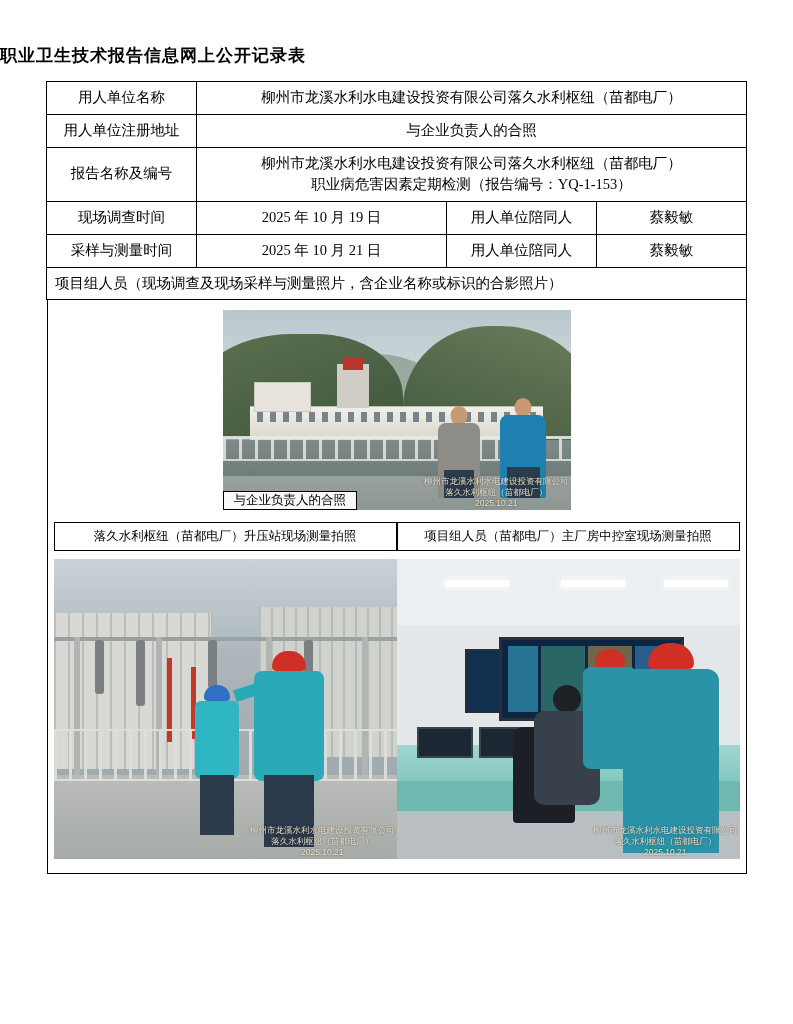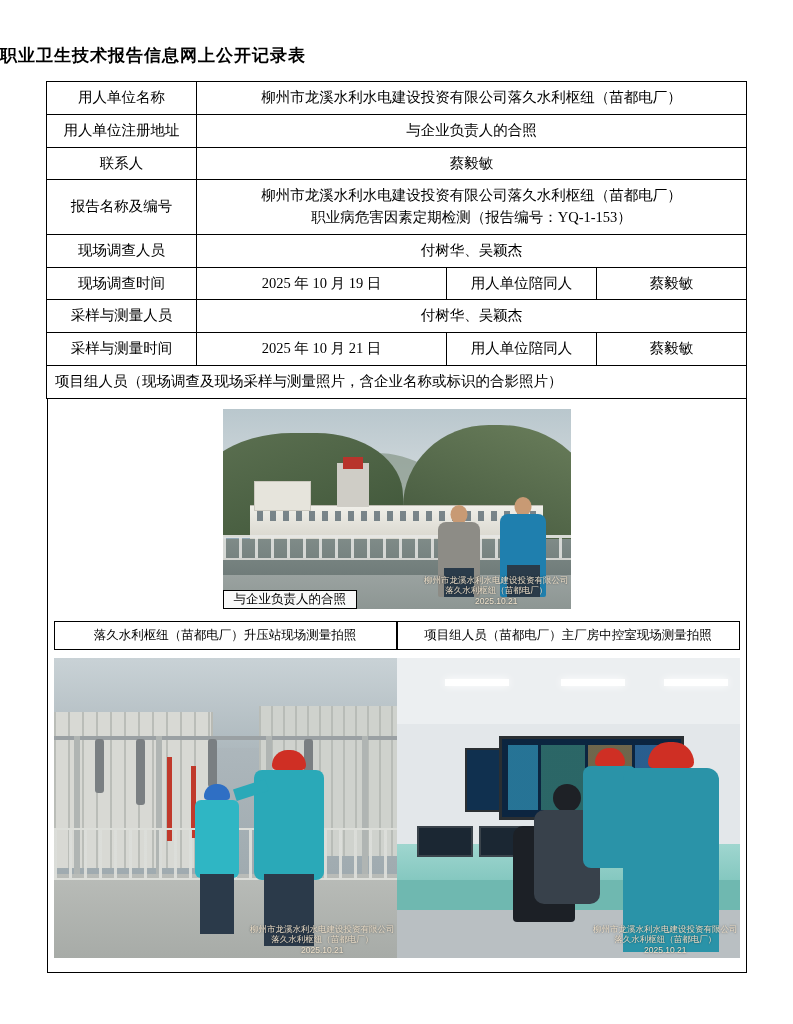--- a/index.html
+++ b/index.html
@@ -283,43 +283,31 @@
     <tbody>
       <tr>
         <td class="lbl">用人单位名称</td>
         <td class="val" colspan="3">柳州市龙溪水利水电建设投资有限公司落久水利枢纽（苗都电厂）</td>
       </tr>
       <tr>
         <td class="lbl">用人单位注册地址</td>
         <td class="val" colspan="3">与企业负责人的合照</td>
       </tr>
       <tr>
-        <td class="lbl">联系人</td>
-        <td class="val" colspan="3">蔡毅敏</td>
-      </tr>
-      <tr>
         <td class="lbl">报告名称及编号</td>
         <td class="two-line" colspan="3">
           <div>柳州市龙溪水利水电建设投资有限公司落久水利枢纽（苗都电厂）</div>
           <div>职业病危害因素定期检测（报告编号：YQ-1-153）</div>
         </td>
       </tr>
       <tr>
-        <td class="lbl">现场调查人员</td>
-        <td class="val" colspan="3">付树华、吴颖杰</td>
-      </tr>
-      <tr>
         <td class="lbl">现场调查时间</td>
         <td class="val">2025 年 10 月 19 日</td>
         <td class="lbl">用人单位陪同人</td>
         <td class="val">蔡毅敏</td>
-      </tr>
-      <tr>
-        <td class="lbl">采样与测量人员</td>
-        <td class="val" colspan="3">付树华、吴颖杰</td>
       </tr>
       <tr>
         <td class="lbl">采样与测量时间</td>
         <td class="val">2025 年 10 月 21 日</td>
         <td class="lbl">用人单位陪同人</td>
         <td class="val">蔡毅敏</td>
       </tr>
       <tr>
         <td class="photos-head" colspan="4">项目组人员（现场调查及现场采样与测量照片，含企业名称或标识的合影照片）</td>
       </tr>

